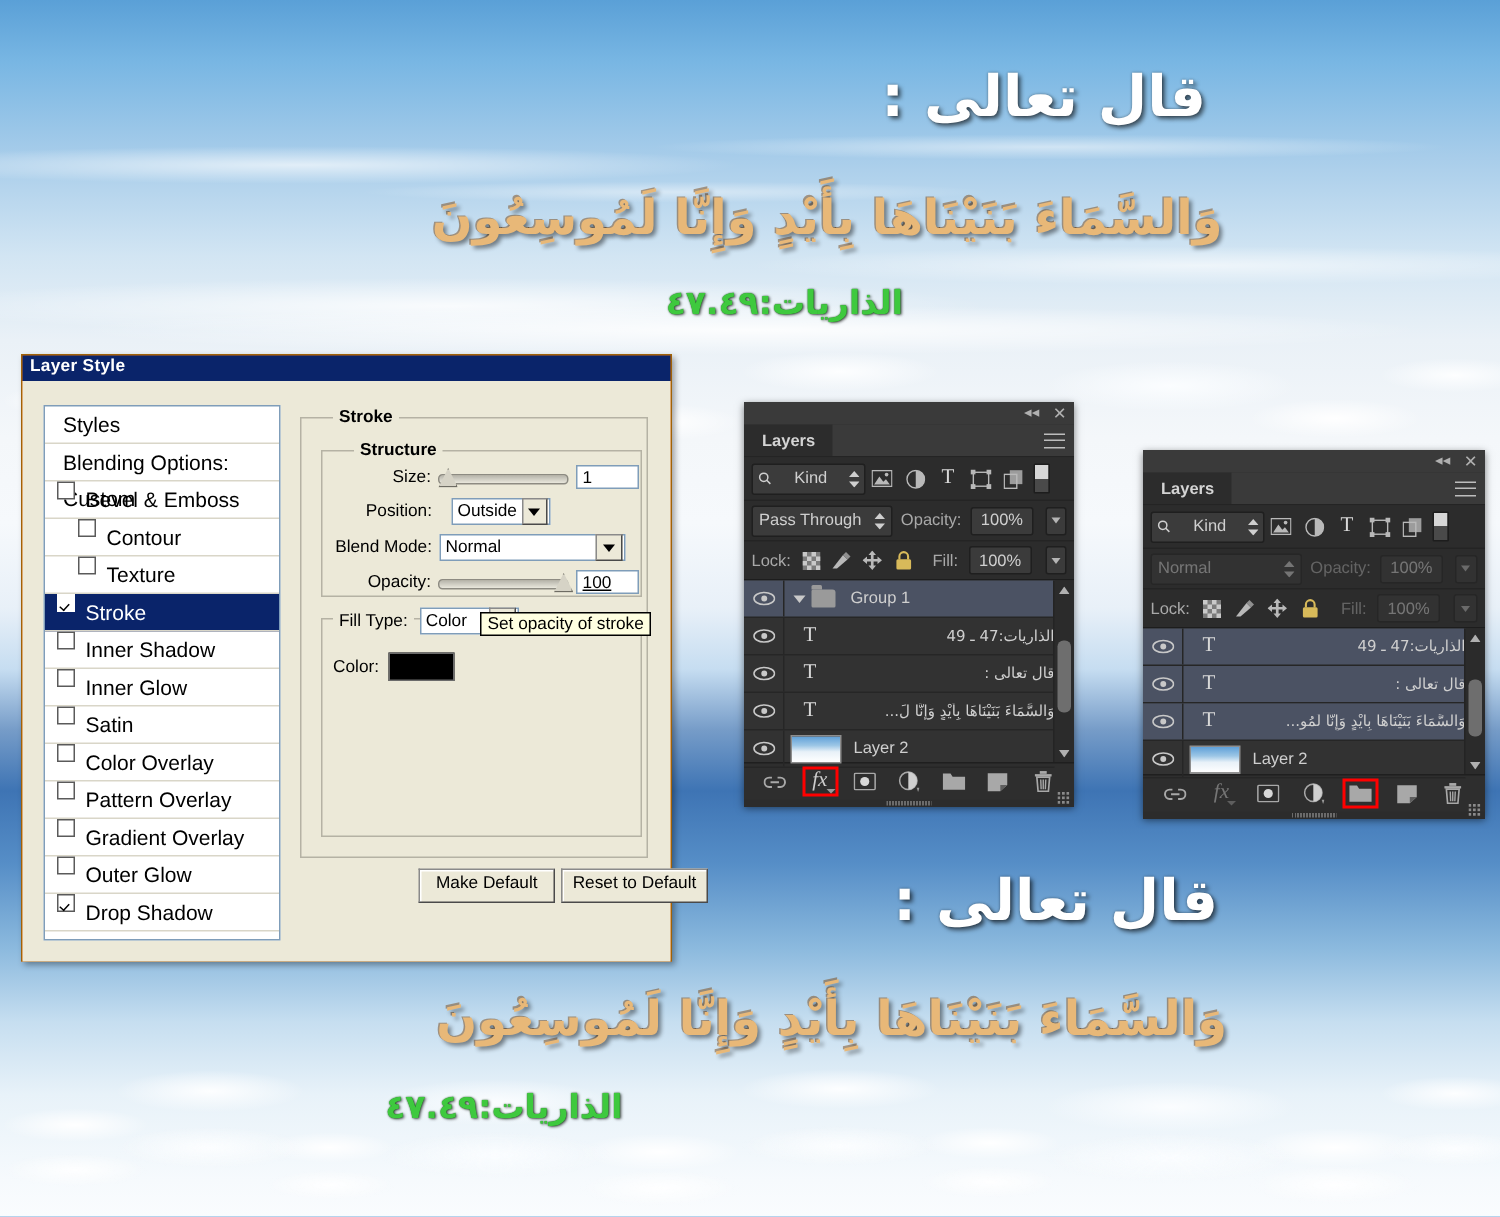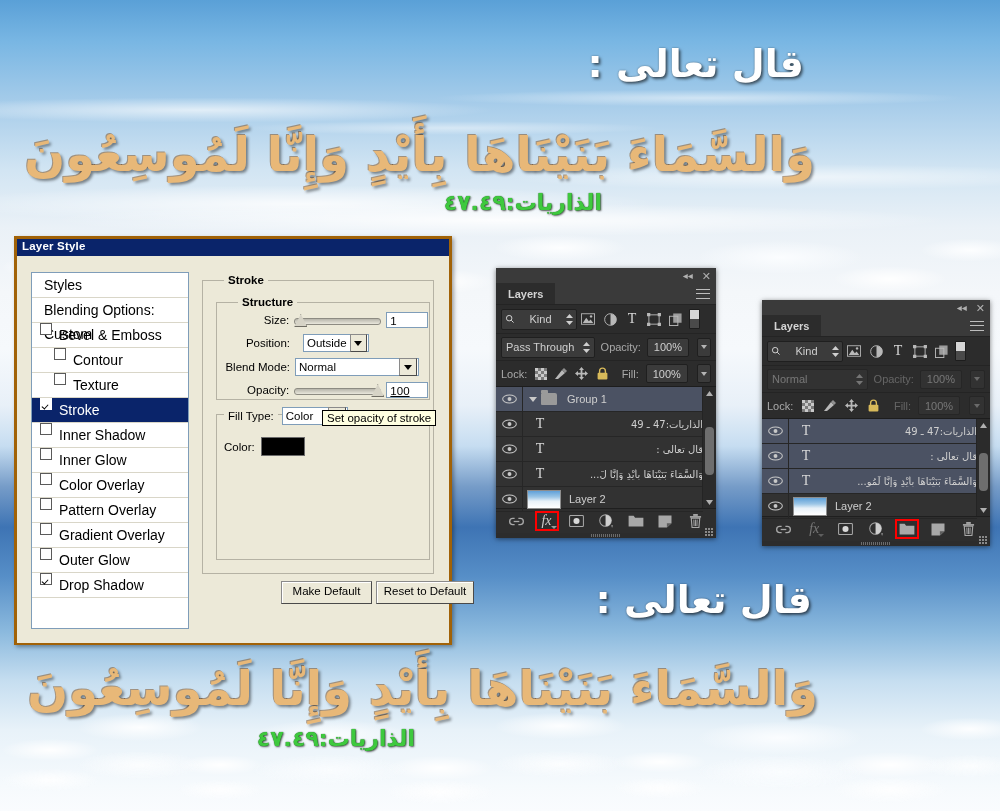--- a/index.html
+++ b/index.html
@@ -54,36 +54,36 @@
       radial-gradient(ellipse 70px 16px at 97% 46%, #fdfeff, rgba(255,255,255,0) 72%);}
   .p1{top:195px;}
   .p2{top:660px;height:150px;}
   .p3{top:720px;height:100px;opacity:.9;}
 
   
   .ar{position:absolute;direction:rtl;text-align:right;white-space:nowrap;
       font-family:"DejaVu Sans",sans-serif;font-weight:bold;}
   .ar-head{color:#ffffff;font-size:38px;
       text-shadow:2px 2px 3px rgba(0,0,0,.55), 0 0 2px rgba(0,0,0,.4);}
-  .ar-verse{color:#e8b878;font-size:48px;
+  .ar-verse{color:#e8b878;font-size:32px;
       text-shadow:2px 2px 3px rgba(0,0,0,.45), -1px -1px 0 rgba(120,70,20,.5);}
   .ar-cite{color:#3ec93e;font-size:22px;
       text-shadow:1px 1px 2px rgba(0,0,0,.6), 0 0 1px #0a5c0a;}
 
   #t1-head{right:196px;top:42px;}
   #t1-verse{right:185px;top:126px;}
   #t1-cite{right:398px;top:190px;}
 
   #t2-head{right:188px;top:578px;}
   #t2-verse{right:182px;top:660px;}
   #t2-cite{right:585px;top:726px;}
 
   
   #layerstyle{position:absolute;left:14px;top:236px;width:432px;height:403px;
-    background:#f97316;border:3px solid #a16207;
+    background:#f97316;border:1px solid #a16207;
     box-shadow:2px 2px 4px rgba(0,0,0,.35);font-size:11px;color:#000;}
   #ls-title{height:16px;background:#0a246a;color:#fff;font-weight:bold;
     font-size:11.5px;padding:1px 0 0 5px;letter-spacing:.2px;}
   #ls-body{position:relative;height:387px;background:#ece9d8;}
 
   
   #ls-list{position:absolute;left:14px;top:16px;width:156px;height:355px;
     background:#fff;border:1px solid #7f9db9;}
   .ls-item{height:24px;line-height:24px;padding-left:8px;border-bottom:1px solid #d9d6c8;
     font-size:14px;color:#000;display:flex;align-items:flex-start;}
@@ -262,20 +262,24 @@
           <div class="ls-item">
             <span class="cb"></span>
             <span>Inner Shadow</span>
           </div>
           <div class="ls-item">
             <span class="cb"></span>
             <span>Inner Glow</span>
           </div>
           <div class="ls-item">
             <span class="cb"></span>
+            <span>Satin</span>
+          </div>
+          <div class="ls-item">
+            <span class="cb"></span>
             <span>Color Overlay</span>
           </div>
           <div class="ls-item">
             <span class="cb"></span>
             <span>Pattern Overlay</span>
           </div>
           <div class="ls-item">
             <span class="cb"></span>
             <span>Gradient Overlay</span>
           </div>

